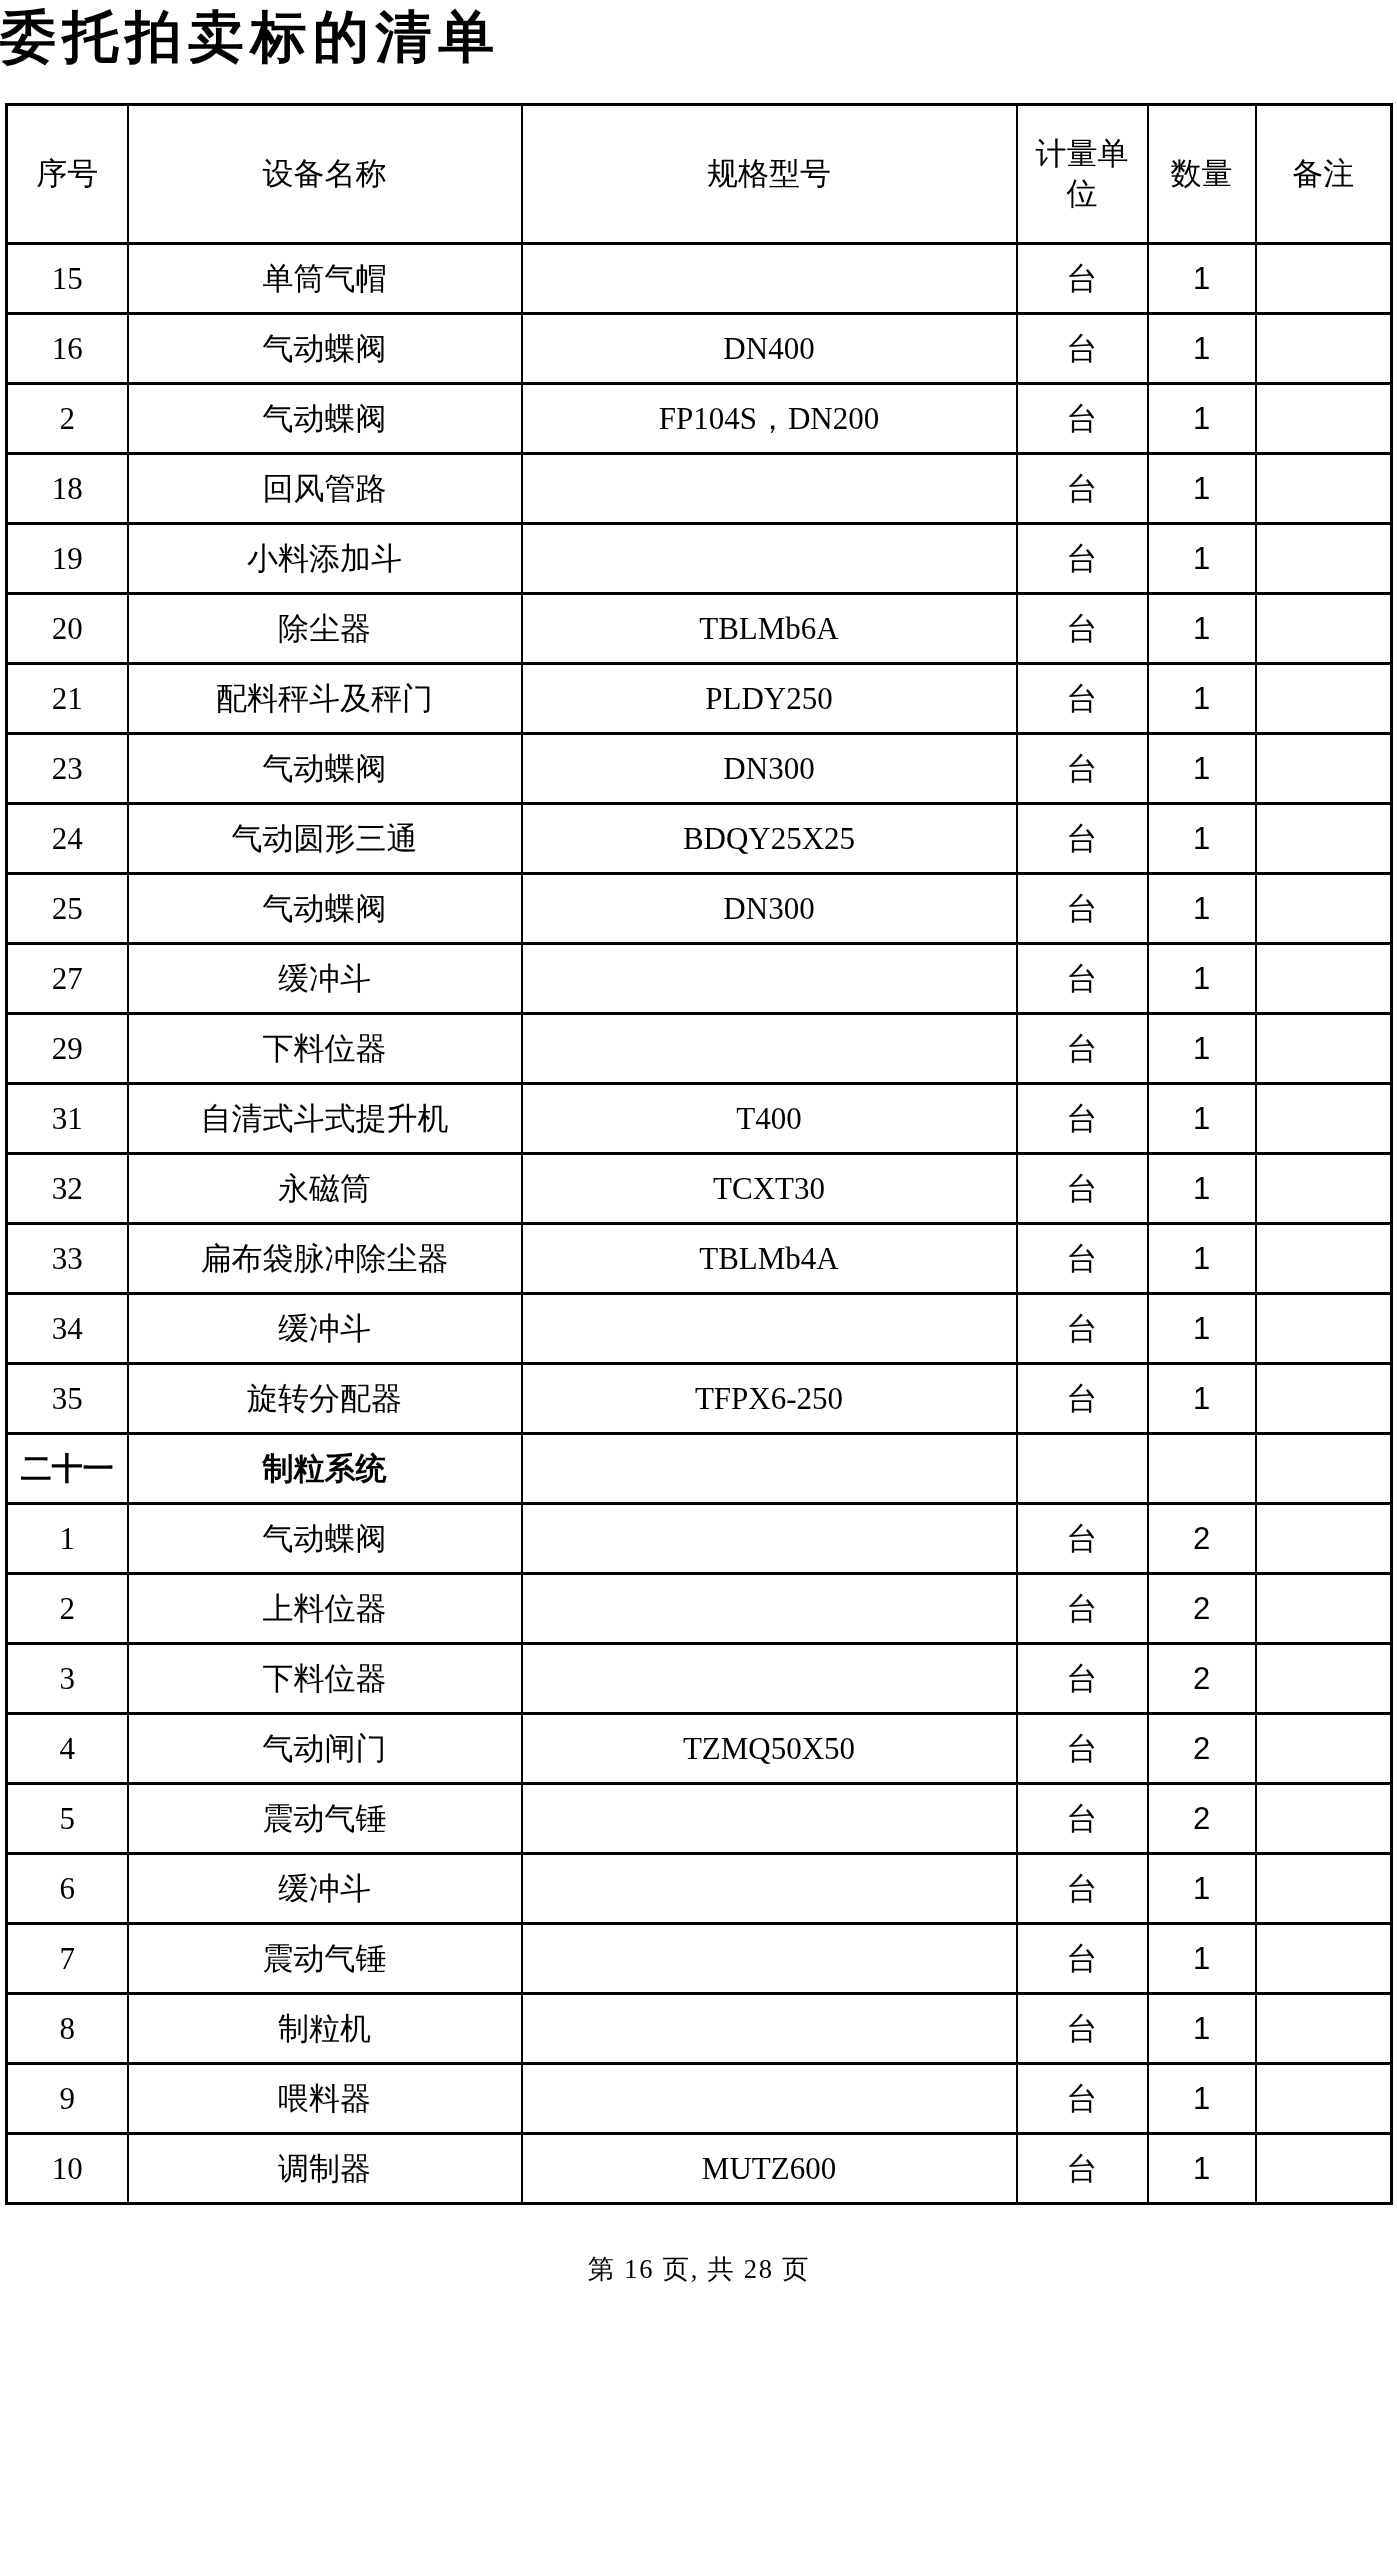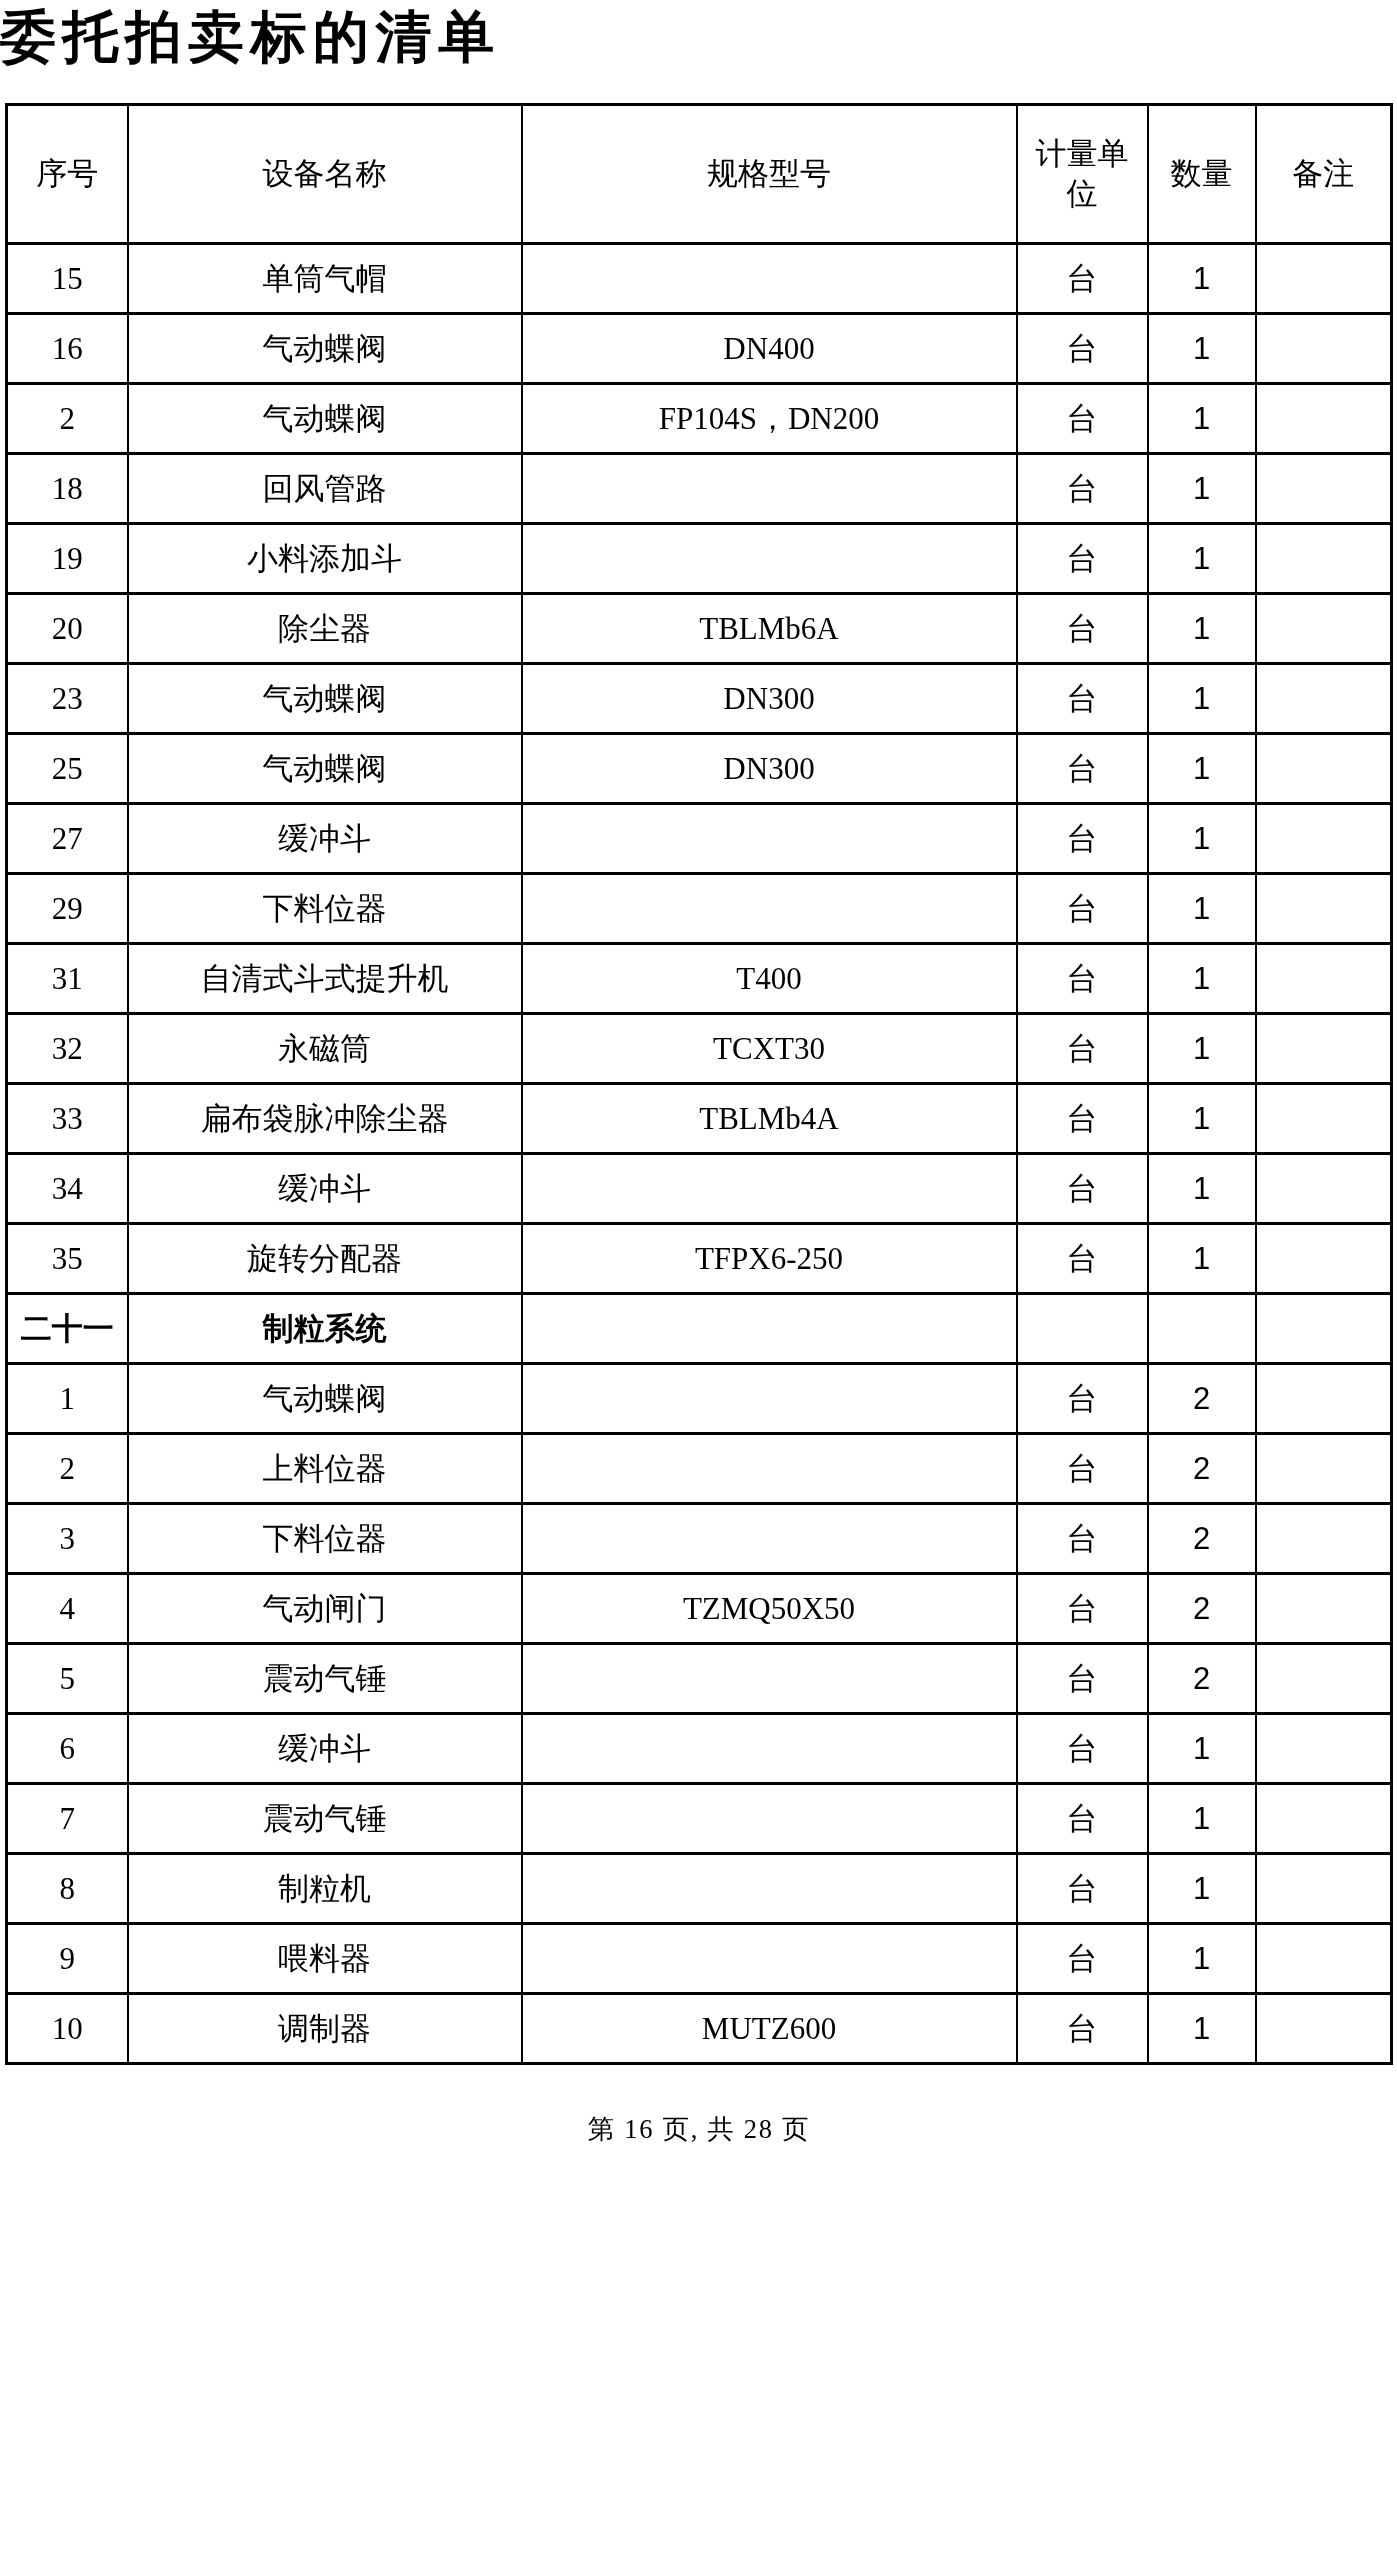--- a/index.html
+++ b/index.html
@@ -139,23 +139,39 @@
   </tr>
       <tr class="item-row">
     <td class="c-no">20</td>
     <td class="c-name">除尘器</td>
     <td class="c-spec">TBLMb6A</td>
     <td class="c-unit">台</td>
     <td class="c-qty">1</td>
     <td class="c-note"></td>
   </tr>
       <tr class="item-row">
+    <td class="c-no">21</td>
+    <td class="c-name">配料秤斗及秤门</td>
+    <td class="c-spec">PLDY250</td>
+    <td class="c-unit">台</td>
+    <td class="c-qty">1</td>
+    <td class="c-note"></td>
+  </tr>
+      <tr class="item-row">
     <td class="c-no">23</td>
     <td class="c-name">气动蝶阀</td>
     <td class="c-spec">DN300</td>
+    <td class="c-unit">台</td>
+    <td class="c-qty">1</td>
+    <td class="c-note"></td>
+  </tr>
+      <tr class="item-row">
+    <td class="c-no">24</td>
+    <td class="c-name">气动圆形三通</td>
+    <td class="c-spec">BDQY25X25</td>
     <td class="c-unit">台</td>
     <td class="c-qty">1</td>
     <td class="c-note"></td>
   </tr>
       <tr class="item-row">
     <td class="c-no">25</td>
     <td class="c-name">气动蝶阀</td>
     <td class="c-spec">DN300</td>
     <td class="c-unit">台</td>
     <td class="c-qty">1</td>

